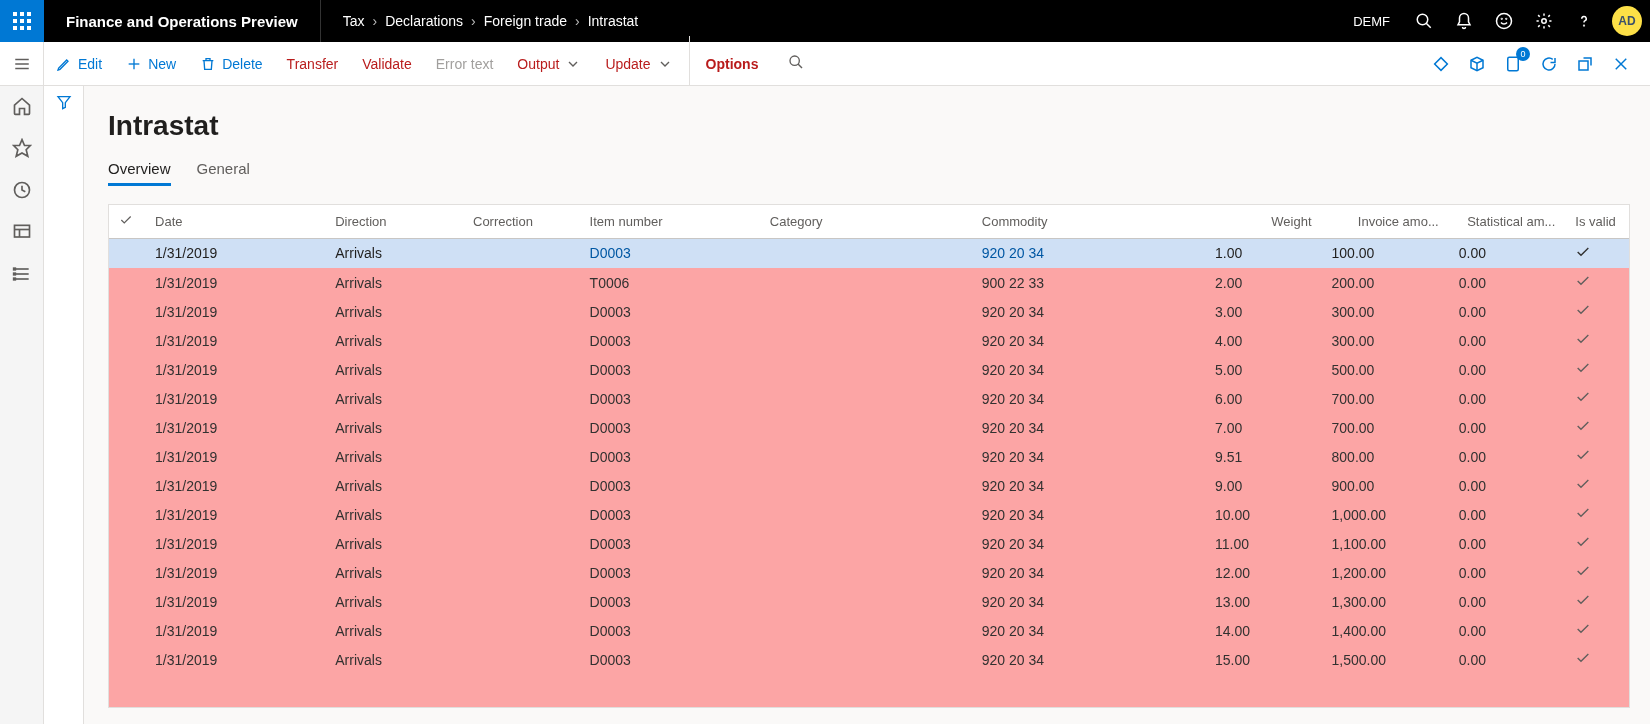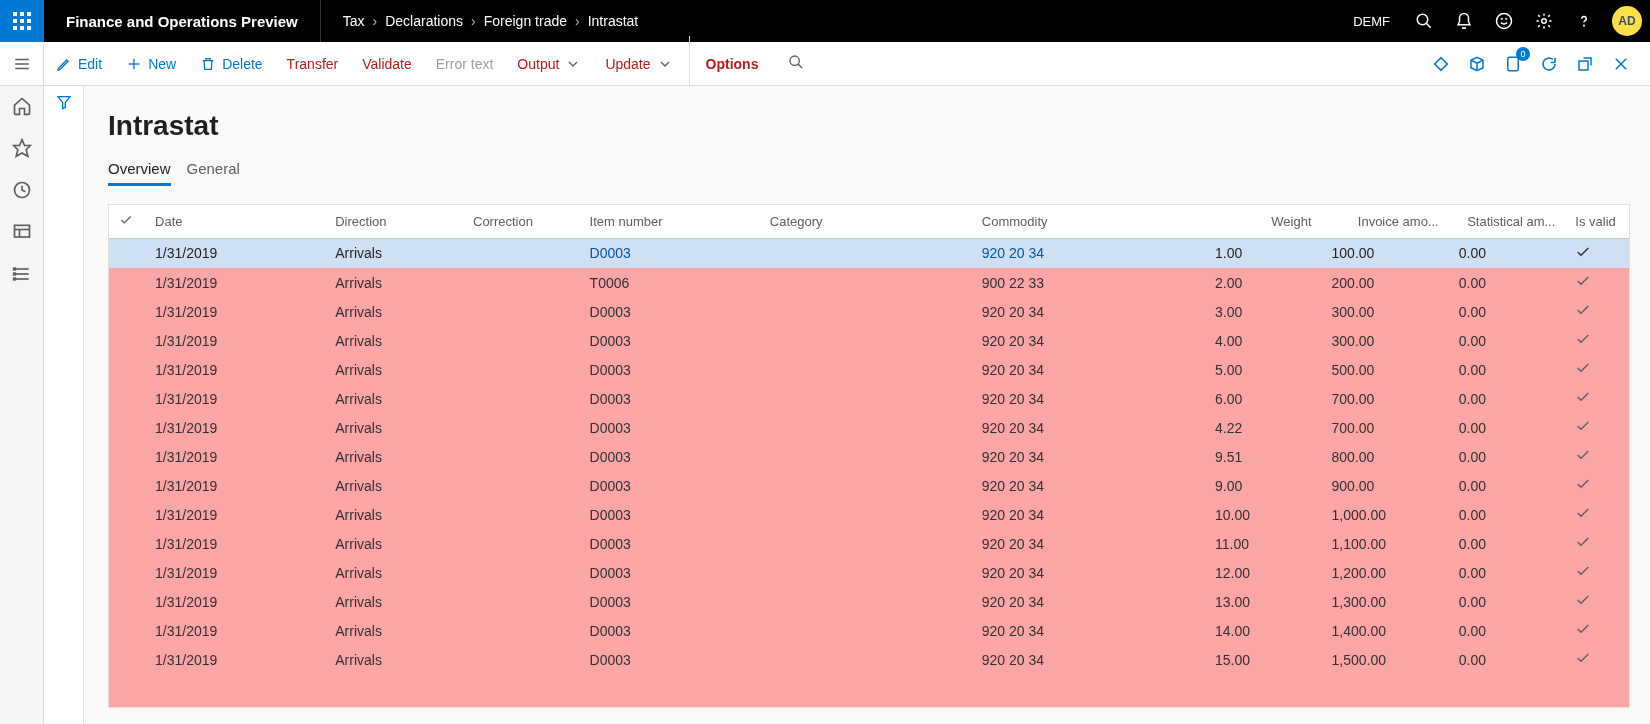--- a/index.html
+++ b/index.html
@@ -40,21 +40,21 @@
   
   .body { flex:1; display:flex; min-height:0; }
   .leftnav { width:44px; background:#f5f5f5; border-right:1px solid #e1dfdd; display:flex; flex-direction:column; align-items:center; padding-top:10px; gap:22px; }
   .leftnav .nv { width:20px; height:20px; color:#605e5c; }
   .filterstrip { width:40px; border-right:1px solid #e1dfdd; display:flex; justify-content:center; padding-top:8px; }
   .filterstrip svg { width:16px; height:16px; stroke:#0078d4; }
 
   .main { flex:1; background:#faf9f8; overflow:hidden; display:flex; flex-direction:column; }
   .page-pad { padding:24px 20px 8px 24px; }
   .page-title { font-size:28px; font-weight:600; color:#201f1e; margin:0 0 18px 0; }
-  .tabs { display:flex; gap:16px; border-bottom:none; }
+  .tabs { display:flex; gap:26px; border-bottom:none; }
   .tab { font-size:15px; padding-bottom:6px; cursor:pointer; color:#605e5c; }
   .tab.active { color:#201f1e; font-weight:400; border-bottom:3px solid #0078d4; }
 
   .grid-wrap { flex:1; margin:10px 20px 16px 24px; background:#fca5a5; border:1px solid #e1dfdd; overflow:hidden; display:flex; flex-direction:column; position:relative; }
   table { width:100%; border-collapse:collapse; table-layout:fixed; }
   thead th { text-align:left; font-weight:400; color:#605e5c; font-size:13px; padding:8px 10px; border-bottom:1px solid #c8c6c4; background:#fff; white-space:nowrap; overflow:hidden; text-overflow:ellipsis; }
   thead th.num { text-align:right; }
   tbody { }
   tbody tr { height:29px; }
   tbody tr.selected { background:#cfe0f5; }
@@ -431,21 +431,21 @@
                     </svg></td>
                 </tr>
                 <tr>
                   <td class="check-cell"></td>
                   <td>1/31/2019</td>
                   <td>Arrivals</td>
                   <td></td>
                   <td class="">D0003</td>
                   <td></td>
                   <td class="">920 20 34</td>
-                  <td class="num">4.22</td>
+                  <td class="num">7.00</td>
                   <td class="num">700.00</td>
                   <td class="num">0.00</td>
                   <td class="check-cell"><svg viewBox="0 0 24 24" width="16" height="16" stroke="#605e5c" fill="none" stroke-width="2">
                       <polyline points="4 12 9 17 20 6"></polyline>
                     </svg></td>
                 </tr>
                 <tr>
                   <td class="check-cell"></td>
                   <td>1/31/2019</td>
                   <td>Arrivals</td>

